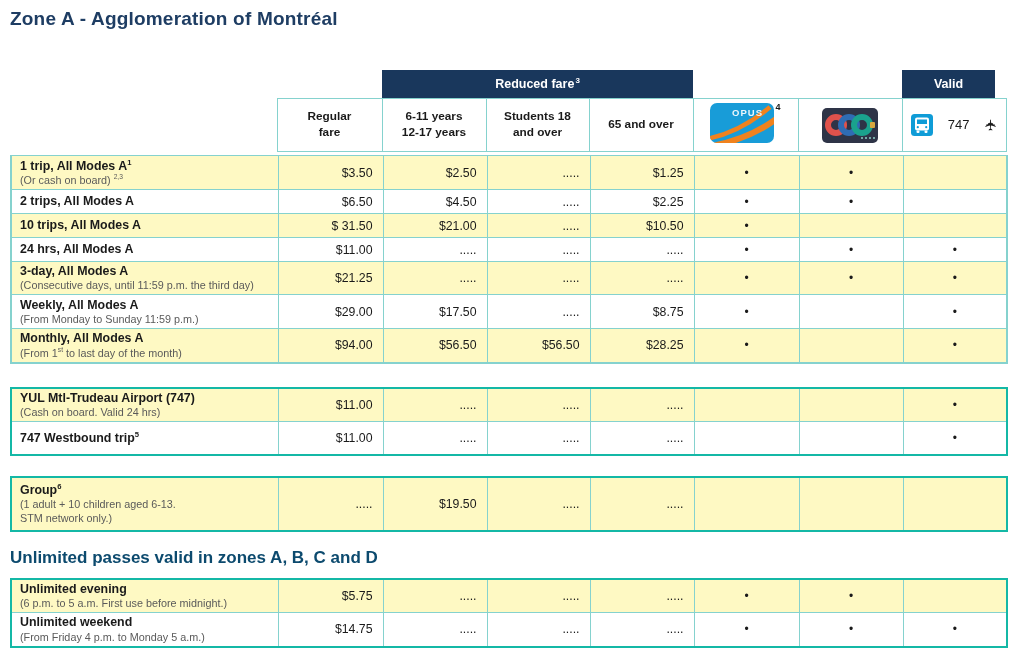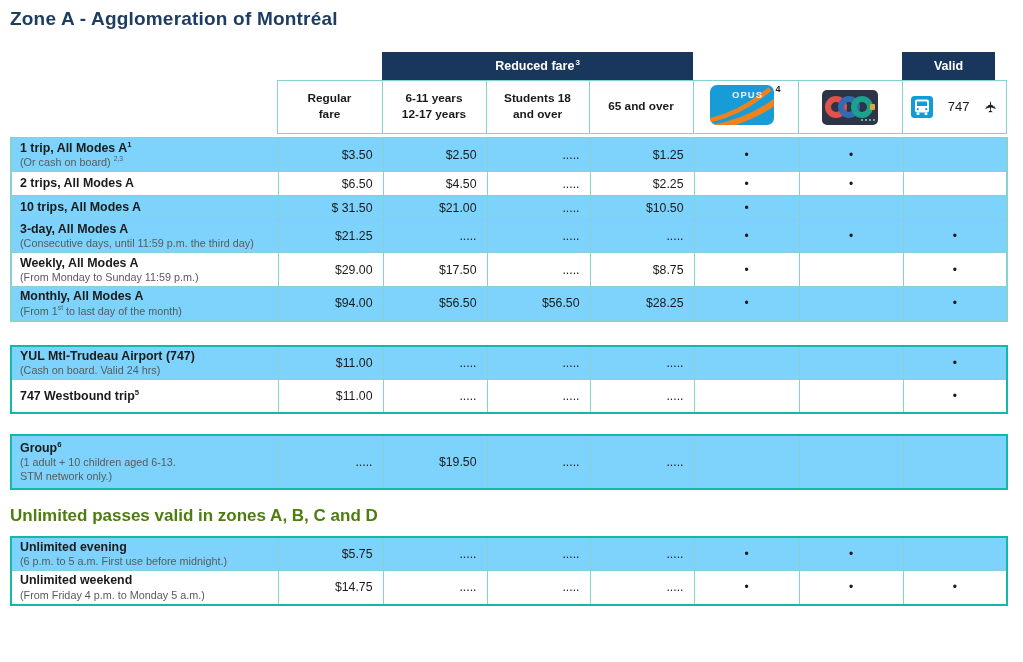--- a/index.html
+++ b/index.html
@@ -7,37 +7,37 @@
     width:1023px;height:662px;background:#ffffff;overflow:hidden;
     font-family:"Liberation Sans", sans-serif;color:#1a1a1a;
   }
   .page{position:relative;width:1023px;height:662px;}
   h1.title{
     margin:8px 0 0 10px;font-size:19px;line-height:22px;
     color:#1E3D63;letter-spacing:.2px;font-weight:bold;
   }
   h2.section-title{
     margin:16px 0 0 10px;font-size:17px;line-height:20px;
-    color:#4d7c0f;font-weight:bold;
+    color:#0c4a6e;font-weight:bold;
   }
   .block{margin-left:10px;width:996px;}
   
-  .band-row{display:flex;height:28px;margin-top:22px;}
+  .band-row{display:flex;height:28px;margin-top:40px;}
   .band{
     background:#19375C;color:#fff;font-weight:bold;font-size:12.5px;
     display:flex;align-items:center;justify-content:center;
   }
   .band sup{font-size:8px;vertical-align:super;line-height:0;margin-left:1px;position:relative;top:-3px;}
   .w372{width:372px;} .w311{width:311px;} .w209{width:209px;} .w104{width:93px;}
   
   table.t{border-collapse:collapse;table-layout:fixed;width:996px;}
   table.bodyt{border:2px solid #85D2CE;border-top:1px solid #85D2CE;margin-top:3px;}
   table.solo{border:2px solid #14b8a6;}
   table.bodyt td, table.solo td{border:1px solid #85D2CE;background:#fff;}
-  tr.shade td{background:#7dd3fc;}
+  tr.shade td{background:#fef9c3;}
   .h34{height:34px;} .h24{height:24px;} .h33{height:33px;} .h35{height:35px;} .h50{height:54px;margin-left:44px;}
   .airport{margin-top:23px;} .group{margin-top:20px;} .unlimited{margin-top:10px;}
   
   td.hc{
     border:1px solid #85D2CE;background:#fff;text-align:center;vertical-align:middle;
     font-weight:bold;font-size:11.8px;line-height:1.32;height:50px;
   }
   td.spacer-td{border:none;background:transparent;}
   
   td.lc{padding-left:8px;vertical-align:middle;text-align:left;}
@@ -201,20 +201,32 @@
               <div class="lbl"><span>10 trips, All Modes A</span><sup></sup></div>
             </td>
         <td class="pc">$ 31.50</td>
         <td class="pc">$21.00</td>
         <td class="pc">.....</td>
         <td class="pc">$10.50</td>
         <td class="mc">•</td>
         <td class="mc"></td>
         <td class="mc"></td>
       </tr>
+      <tr class="h24">
+        <td class="lc">
+              <div class="lbl"><span>24 hrs, All Modes A</span><sup></sup></div>
+            </td>
+        <td class="pc">$11.00</td>
+        <td class="pc">.....</td>
+        <td class="pc">.....</td>
+        <td class="pc">.....</td>
+        <td class="mc">•</td>
+        <td class="mc">•</td>
+        <td class="mc">•</td>
+      </tr>
       <tr class="shade h33">
         <td class="lc">
               <div class="lbl"><span>3-day, All Modes A</span><sup></sup></div>
               <div class="sub"><span>(Consecutive days, until 11:59 p.m. the third day)</span><sup></sup><span></span></div>
             </td>
         <td class="pc">$21.25</td>
         <td class="pc">.....</td>
         <td class="pc">.....</td>
         <td class="pc">.....</td>
         <td class="mc">•</td>

